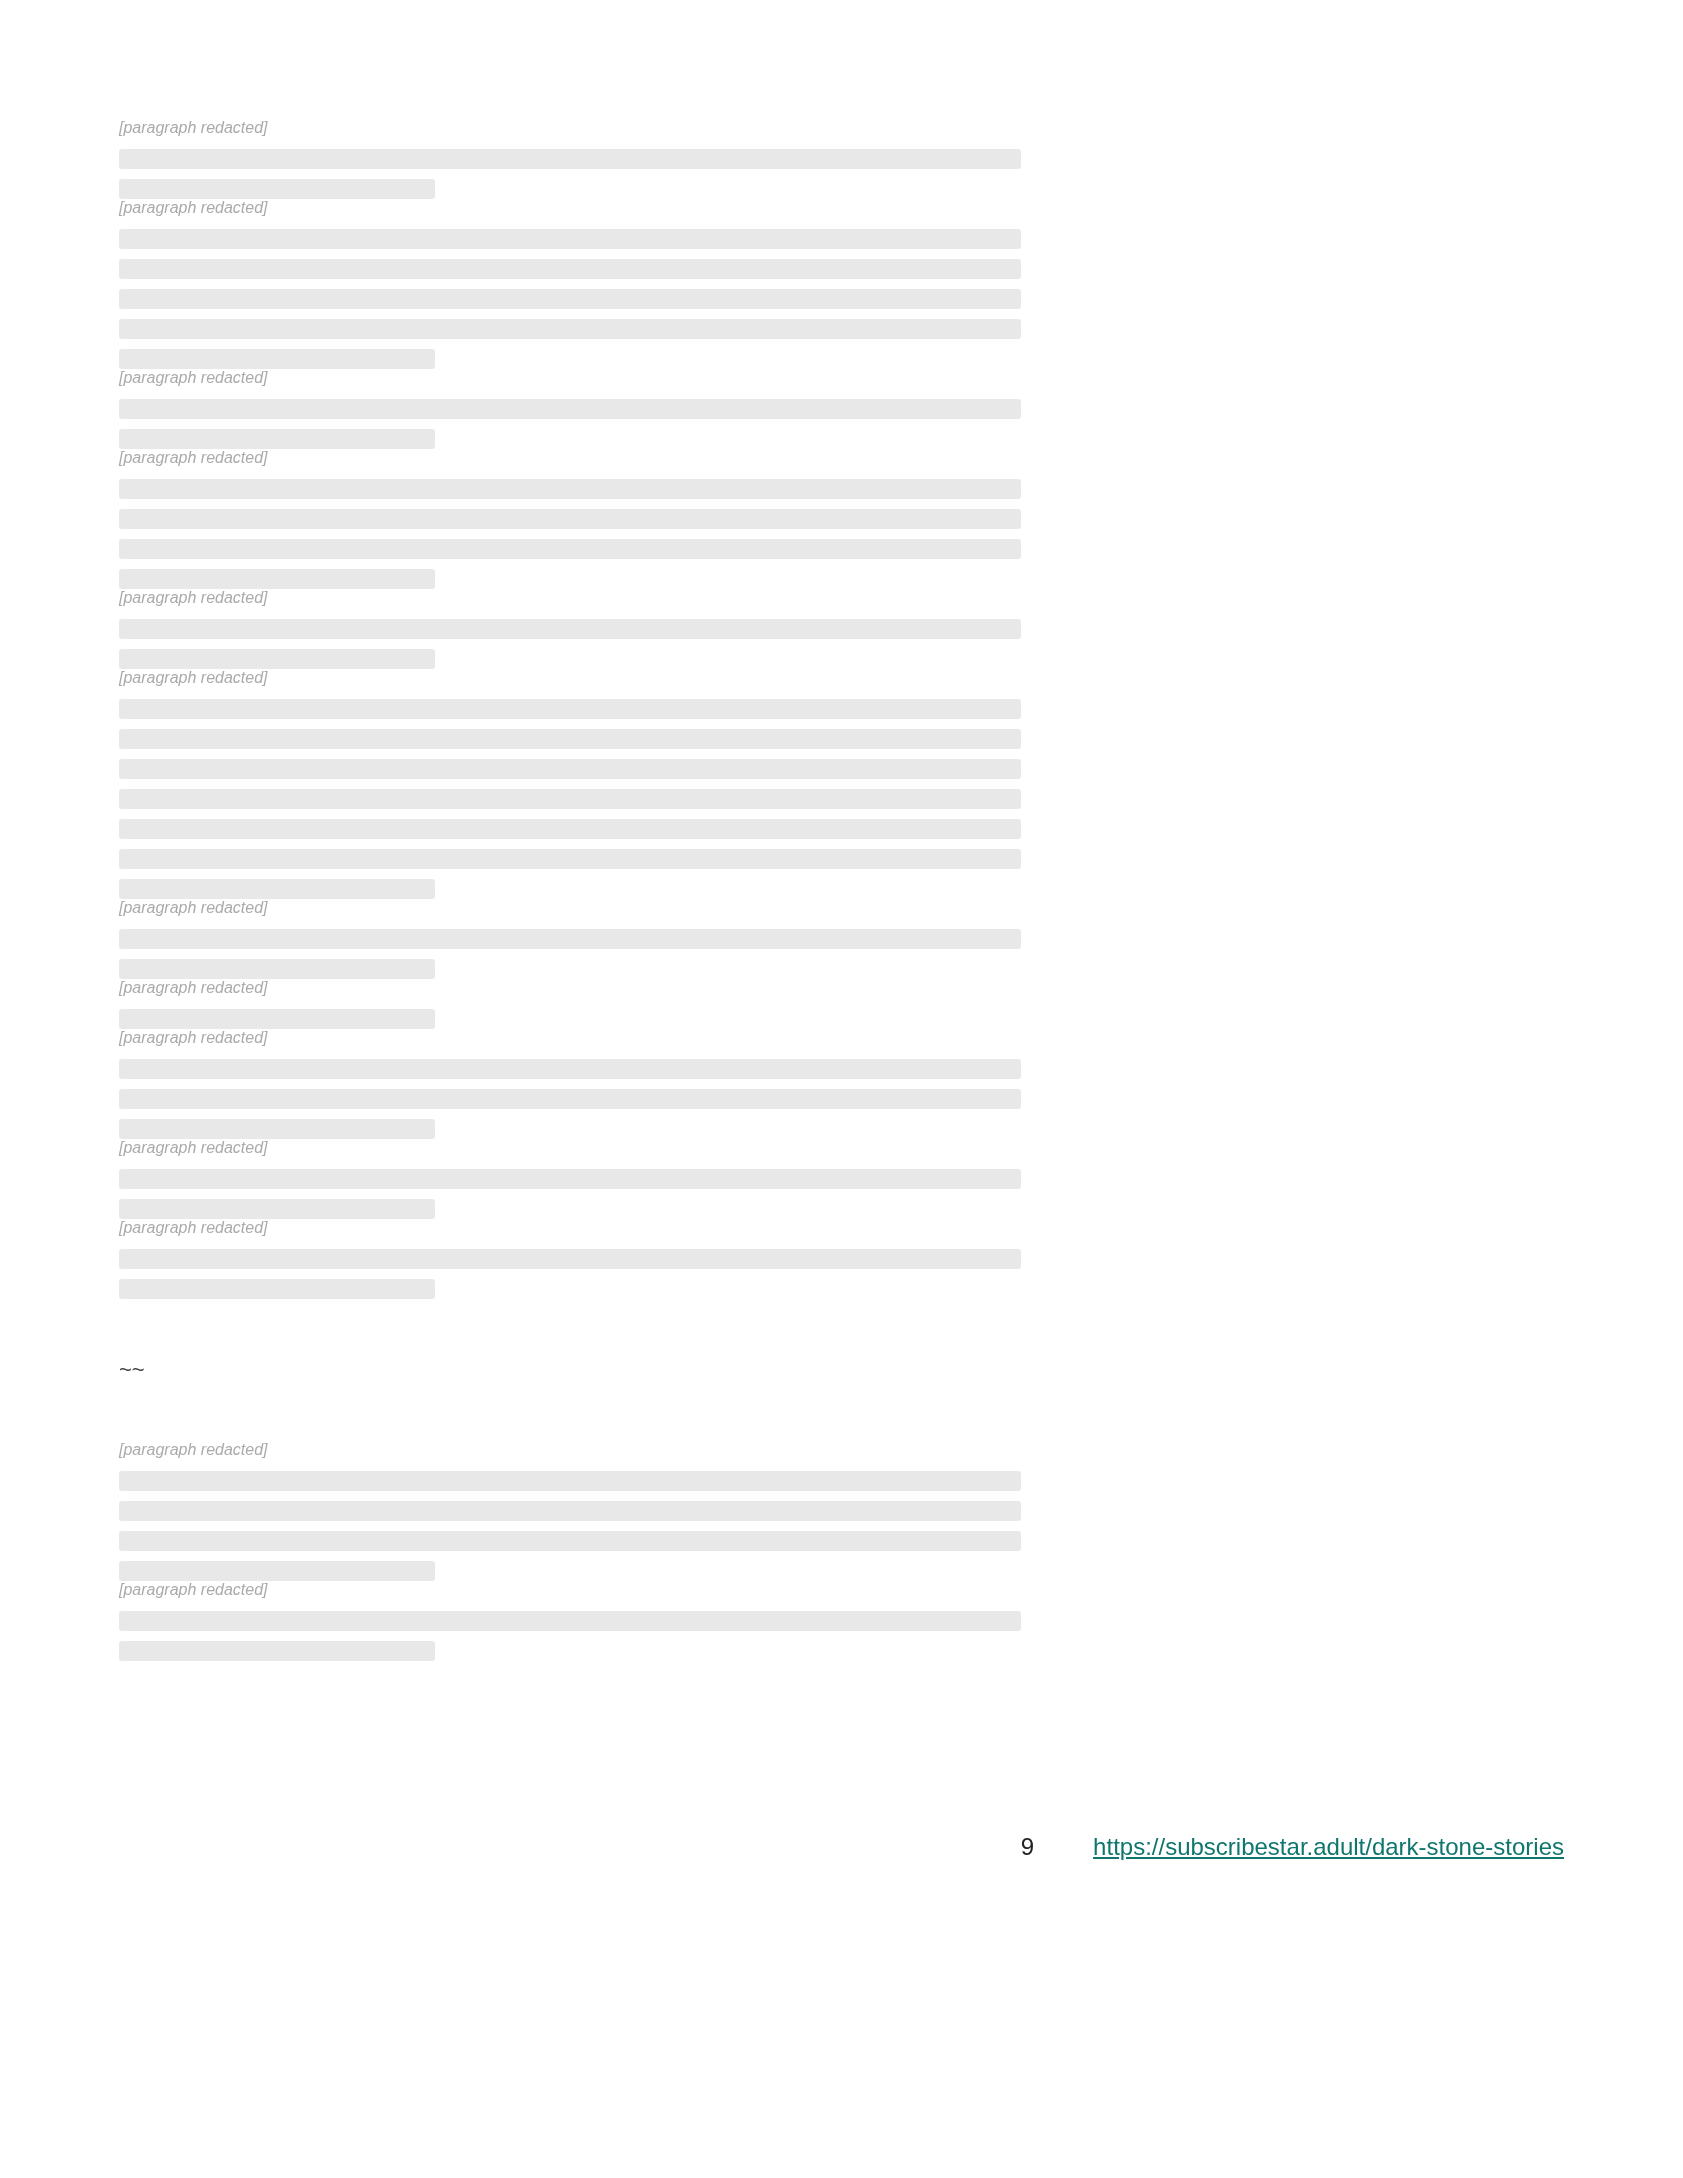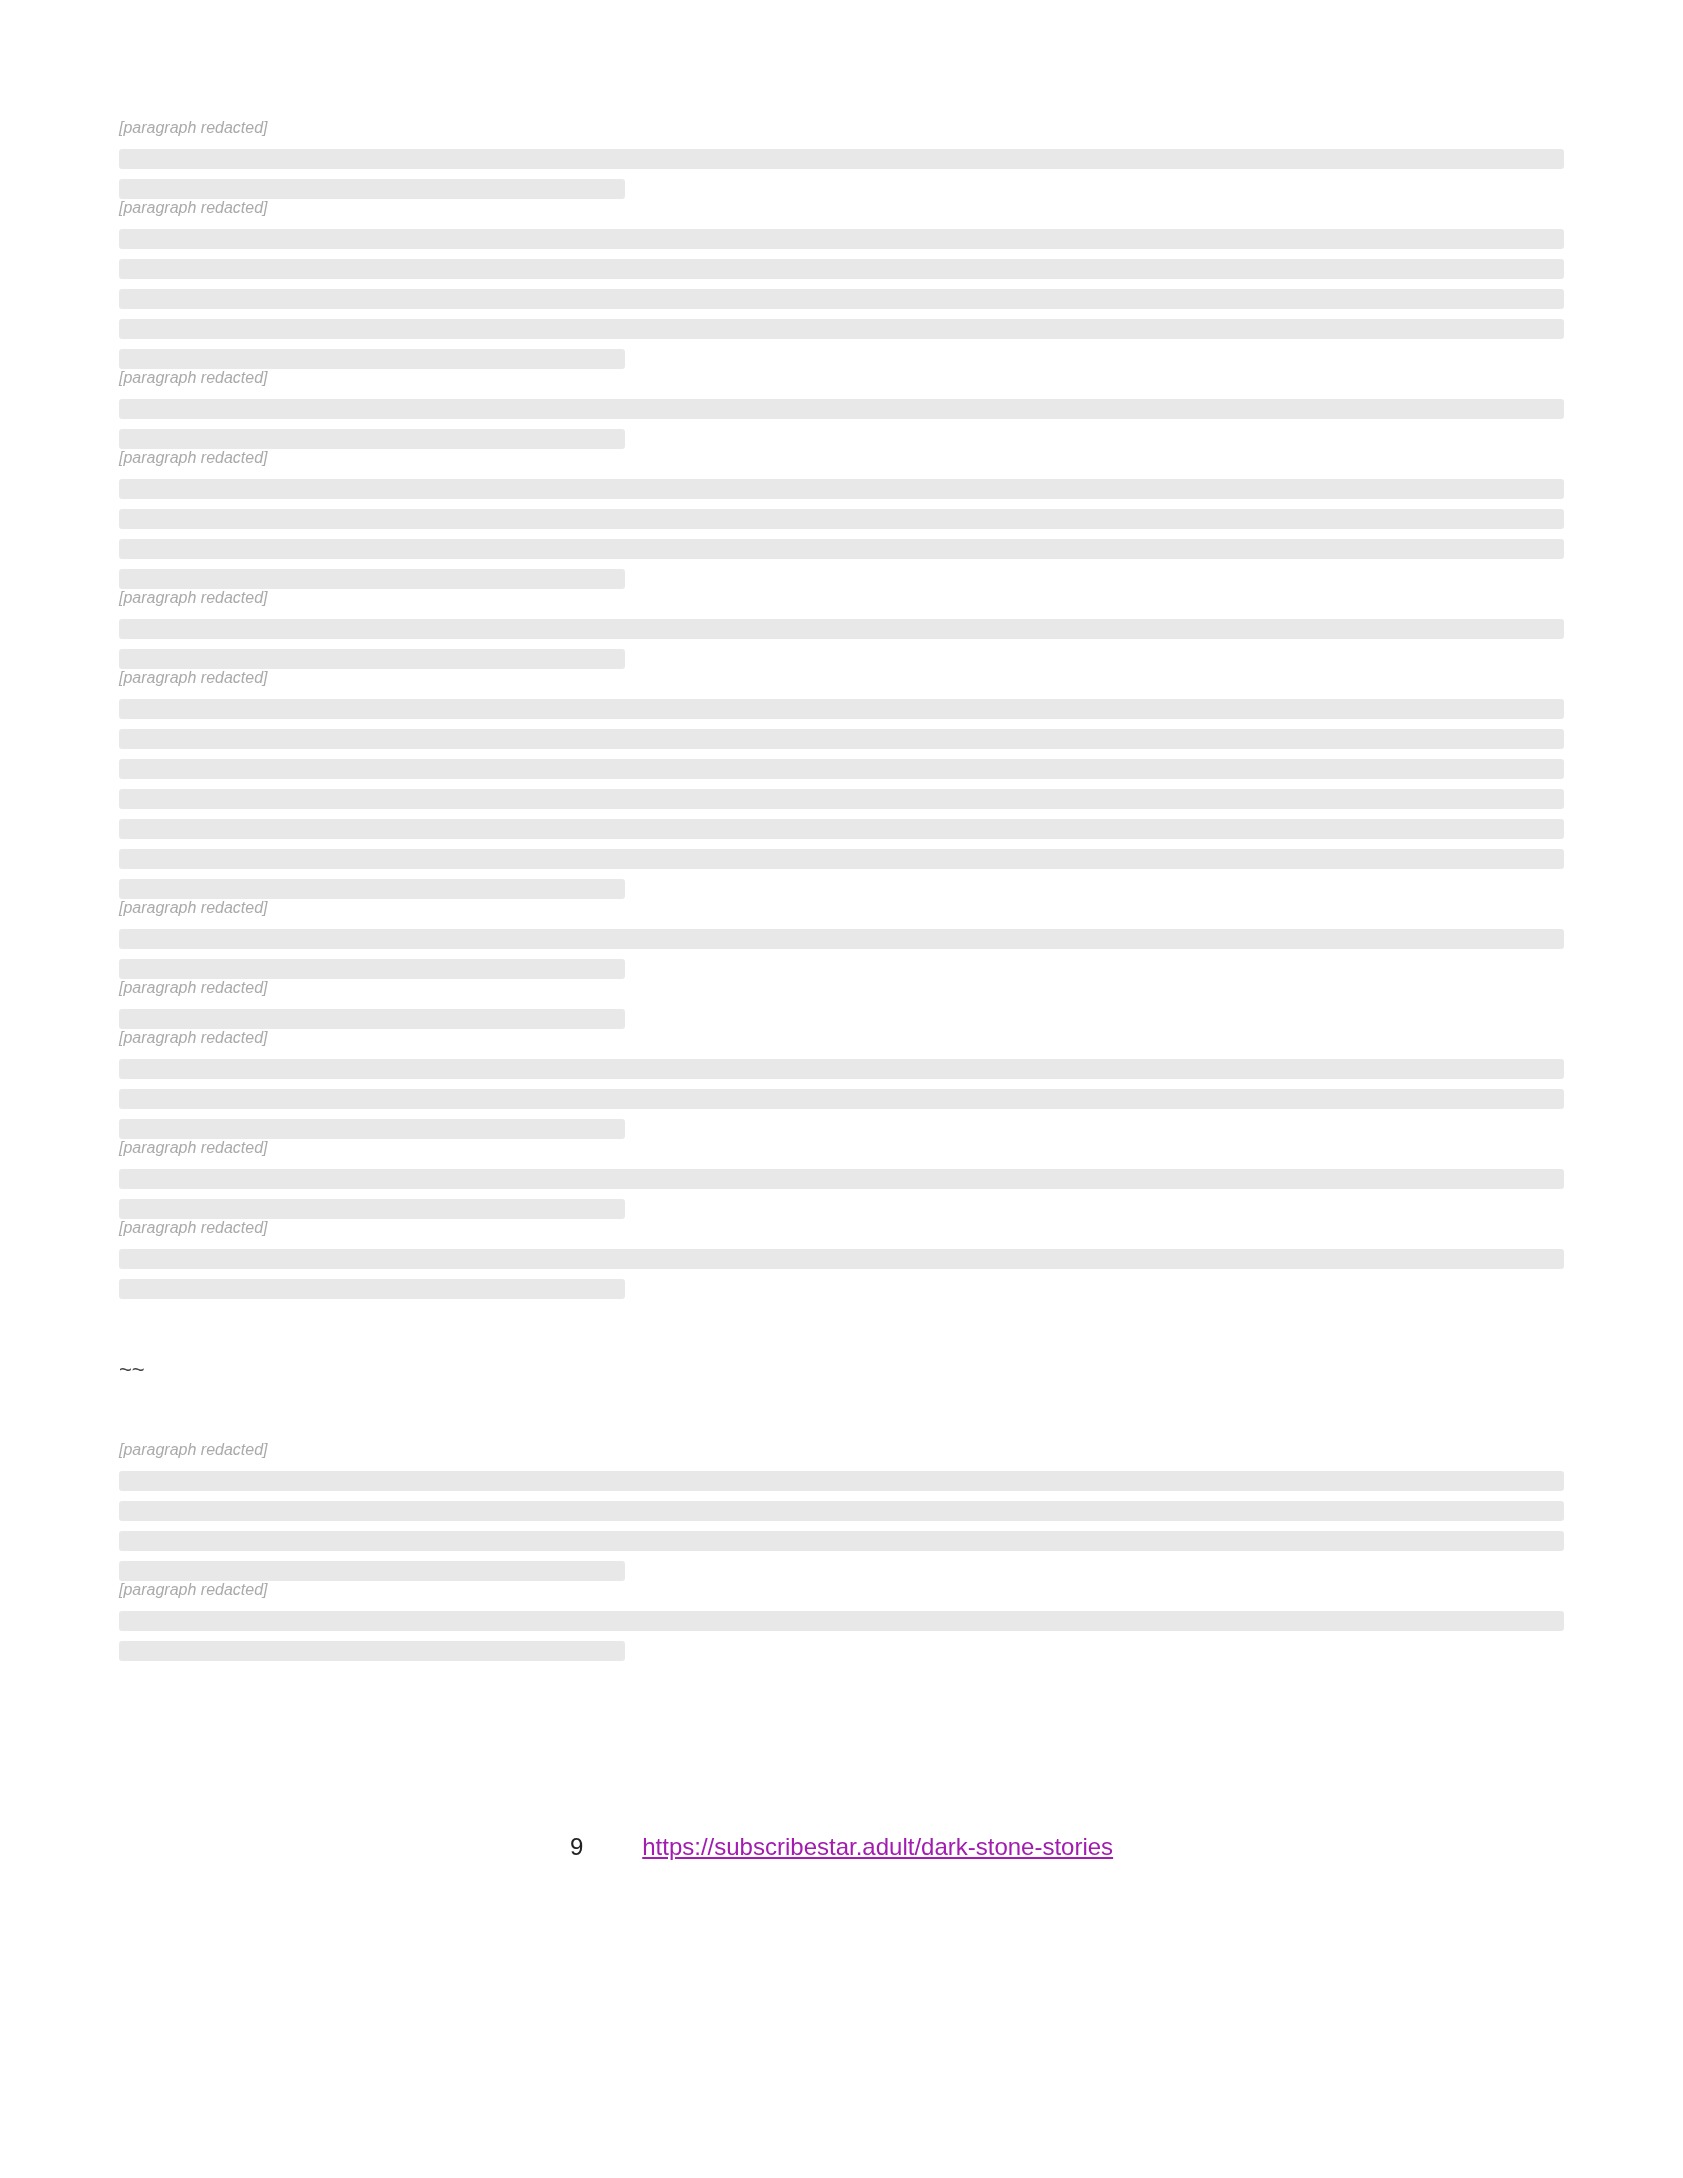--- a/index.html
+++ b/index.html
@@ -1,28 +1,28 @@
 <!DOCTYPE html>
 <html><head>
 <meta charset="utf-8">
 <style>
   html,body{margin:0;padding:0;background:#fff;}
   .page{width:1683px;height:1950px;position:relative;background:#fff;
         font-family:"Liberation Sans",sans-serif;box-sizing:border-box;
-        padding:119px 119px 89px 119px;display:flex;flex-direction:column;}
+        padding:119px 119px 89px 119px;display:flex;flex-direction:row;}
   .content{flex:1;display:flex;flex-direction:column;gap:28px;}
   .para{display:flex;flex-direction:column;gap:10px;}
   .redacted-line{height:20px;background:#e8e8e8;border-radius:3px;}
   .redacted-line.short{width:35%;}
   .redacted-label{font-size:16px;color:#aaa;font-style:italic;margin-bottom:2px;}
   .divider{font-size:22px;color:#444;margin:30px 0;}
   .footer{display:flex;justify-content:center;align-items:center;gap:59px;
           font-size:24px;margin-top:auto;}
   .page-number{color:#222;}
-  .footer-link{color:#a21caf;}
+  .footer-link{color:#0f766e;}
 </style>
 </head>
 <body>
 
 <div class="page">
   <div class="content">
     <div id="before">
         <div class="para">
           <div class="redacted-label">[paragraph redacted]</div>
           <div class="redacted-line"></div>

